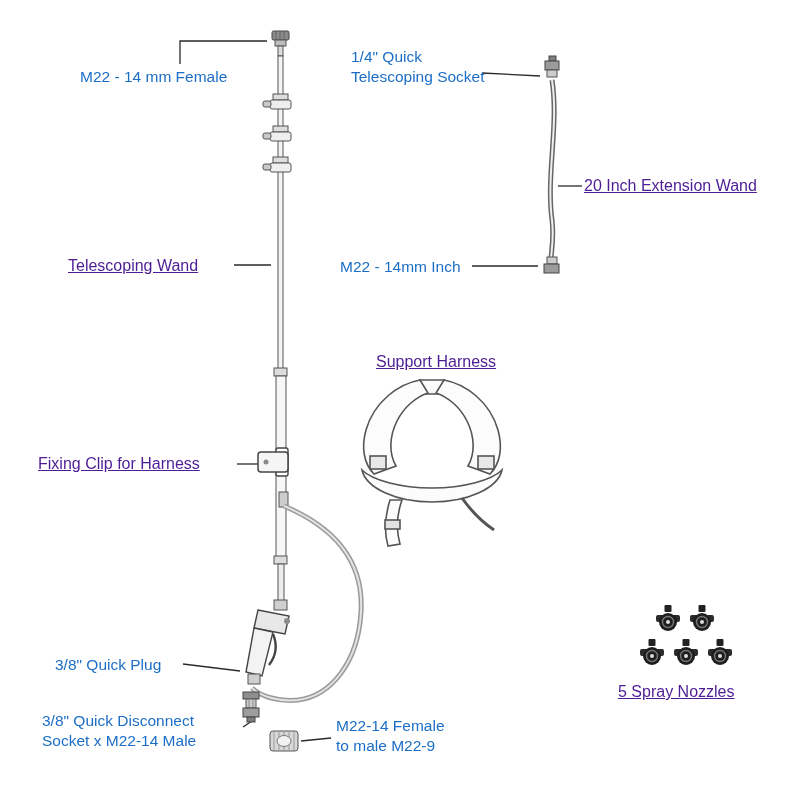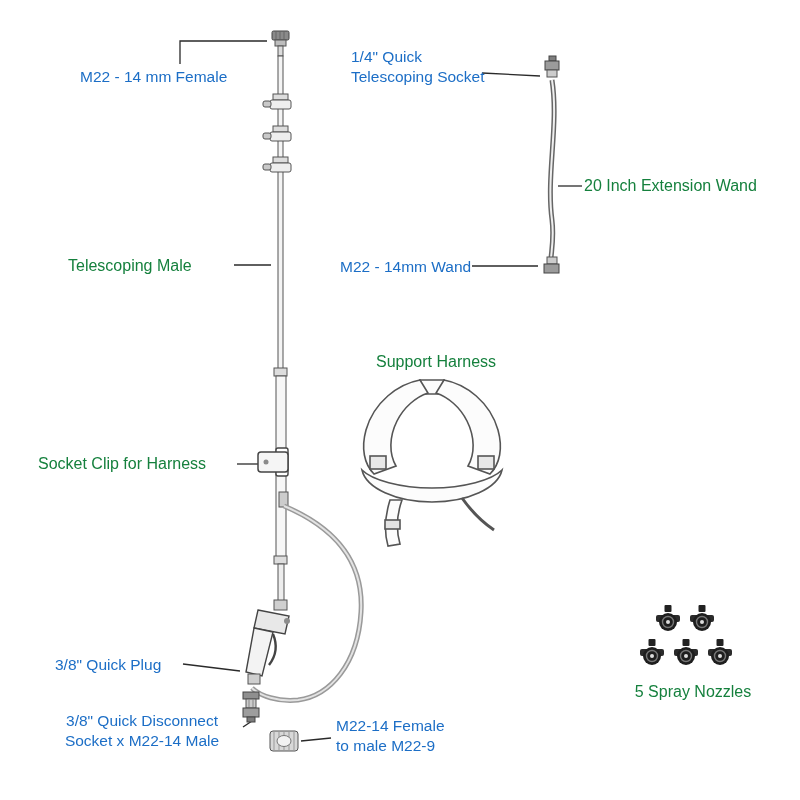--- a/index.html
+++ b/index.html
@@ -3,22 +3,22 @@
 <meta charset="utf-8">
 <style>
   html,body{margin:0;padding:0;background:#fff;}
   .canvas{
     position:relative;width:800px;height:800px;background:#ffffff;
     font-family:"Liberation Sans",sans-serif;overflow:hidden;
   }
   .art{position:absolute;left:0;top:0;}
   .lbl{position:absolute;font-size:15.5px;line-height:1.28;white-space:nowrap;color:#151515;}
   .lbl.blue{color:#1c6ec6;}
-  .lbl.black{color:#15803d;font-size:16px;}
-  .lbl.center{text-align:center;}
+  .lbl.black{color:#4c1d95;font-size:16px;text-decoration:underline;}
+  .lbl.center{}
   .lbl span{display:block;}
 </style>
 </head>
 <body>
 
 <div class="canvas">
 
   <svg class="art" width="800" height="800" viewBox="0 0 800 800">
 
     <g stroke="#2a2a2a" stroke-width="1.3" fill="none">
@@ -175,27 +175,27 @@
 
   <div class="lbl blue" style="left:80px;top:67px">M22 - 14 mm Female</div>
 
   <div class="lbl blue" style="left:351px;top:47px">
     <span>1/4" Quick</span>
     <span>Telescoping Socket</span>
   </div>
 
   <div class="lbl black" style="left:584px;top:176px">20 Inch Extension Wand</div>
 
-  <div class="lbl blue" style="left:340px;top:257px">M22 - 14mm Wand</div>
-
-  <div class="lbl black" style="left:68px;top:256px">Telescoping Male</div>
+  <div class="lbl blue" style="left:340px;top:257px">M22 - 14mm Inch</div>
+
+  <div class="lbl black" style="left:68px;top:256px">Telescoping Wand</div>
 
   <div class="lbl black" style="left:376px;top:352px">Support Harness</div>
 
-  <div class="lbl black" style="left:38px;top:454px">Socket Clip for Harness</div>
+  <div class="lbl black" style="left:38px;top:454px">Fixing Clip for Harness</div>
 
   <div class="lbl blue" style="left:55px;top:655px">3/8" Quick Plug</div>
 
   <div class="lbl blue center" style="left:42px;top:711px;width:200px">
     <span>3/8" Quick Disconnect</span>
     <span>Socket x M22-14 Male</span>
   </div>
 
   <div class="lbl blue" style="left:336px;top:716px">
     <span>M22-14 Female</span>

